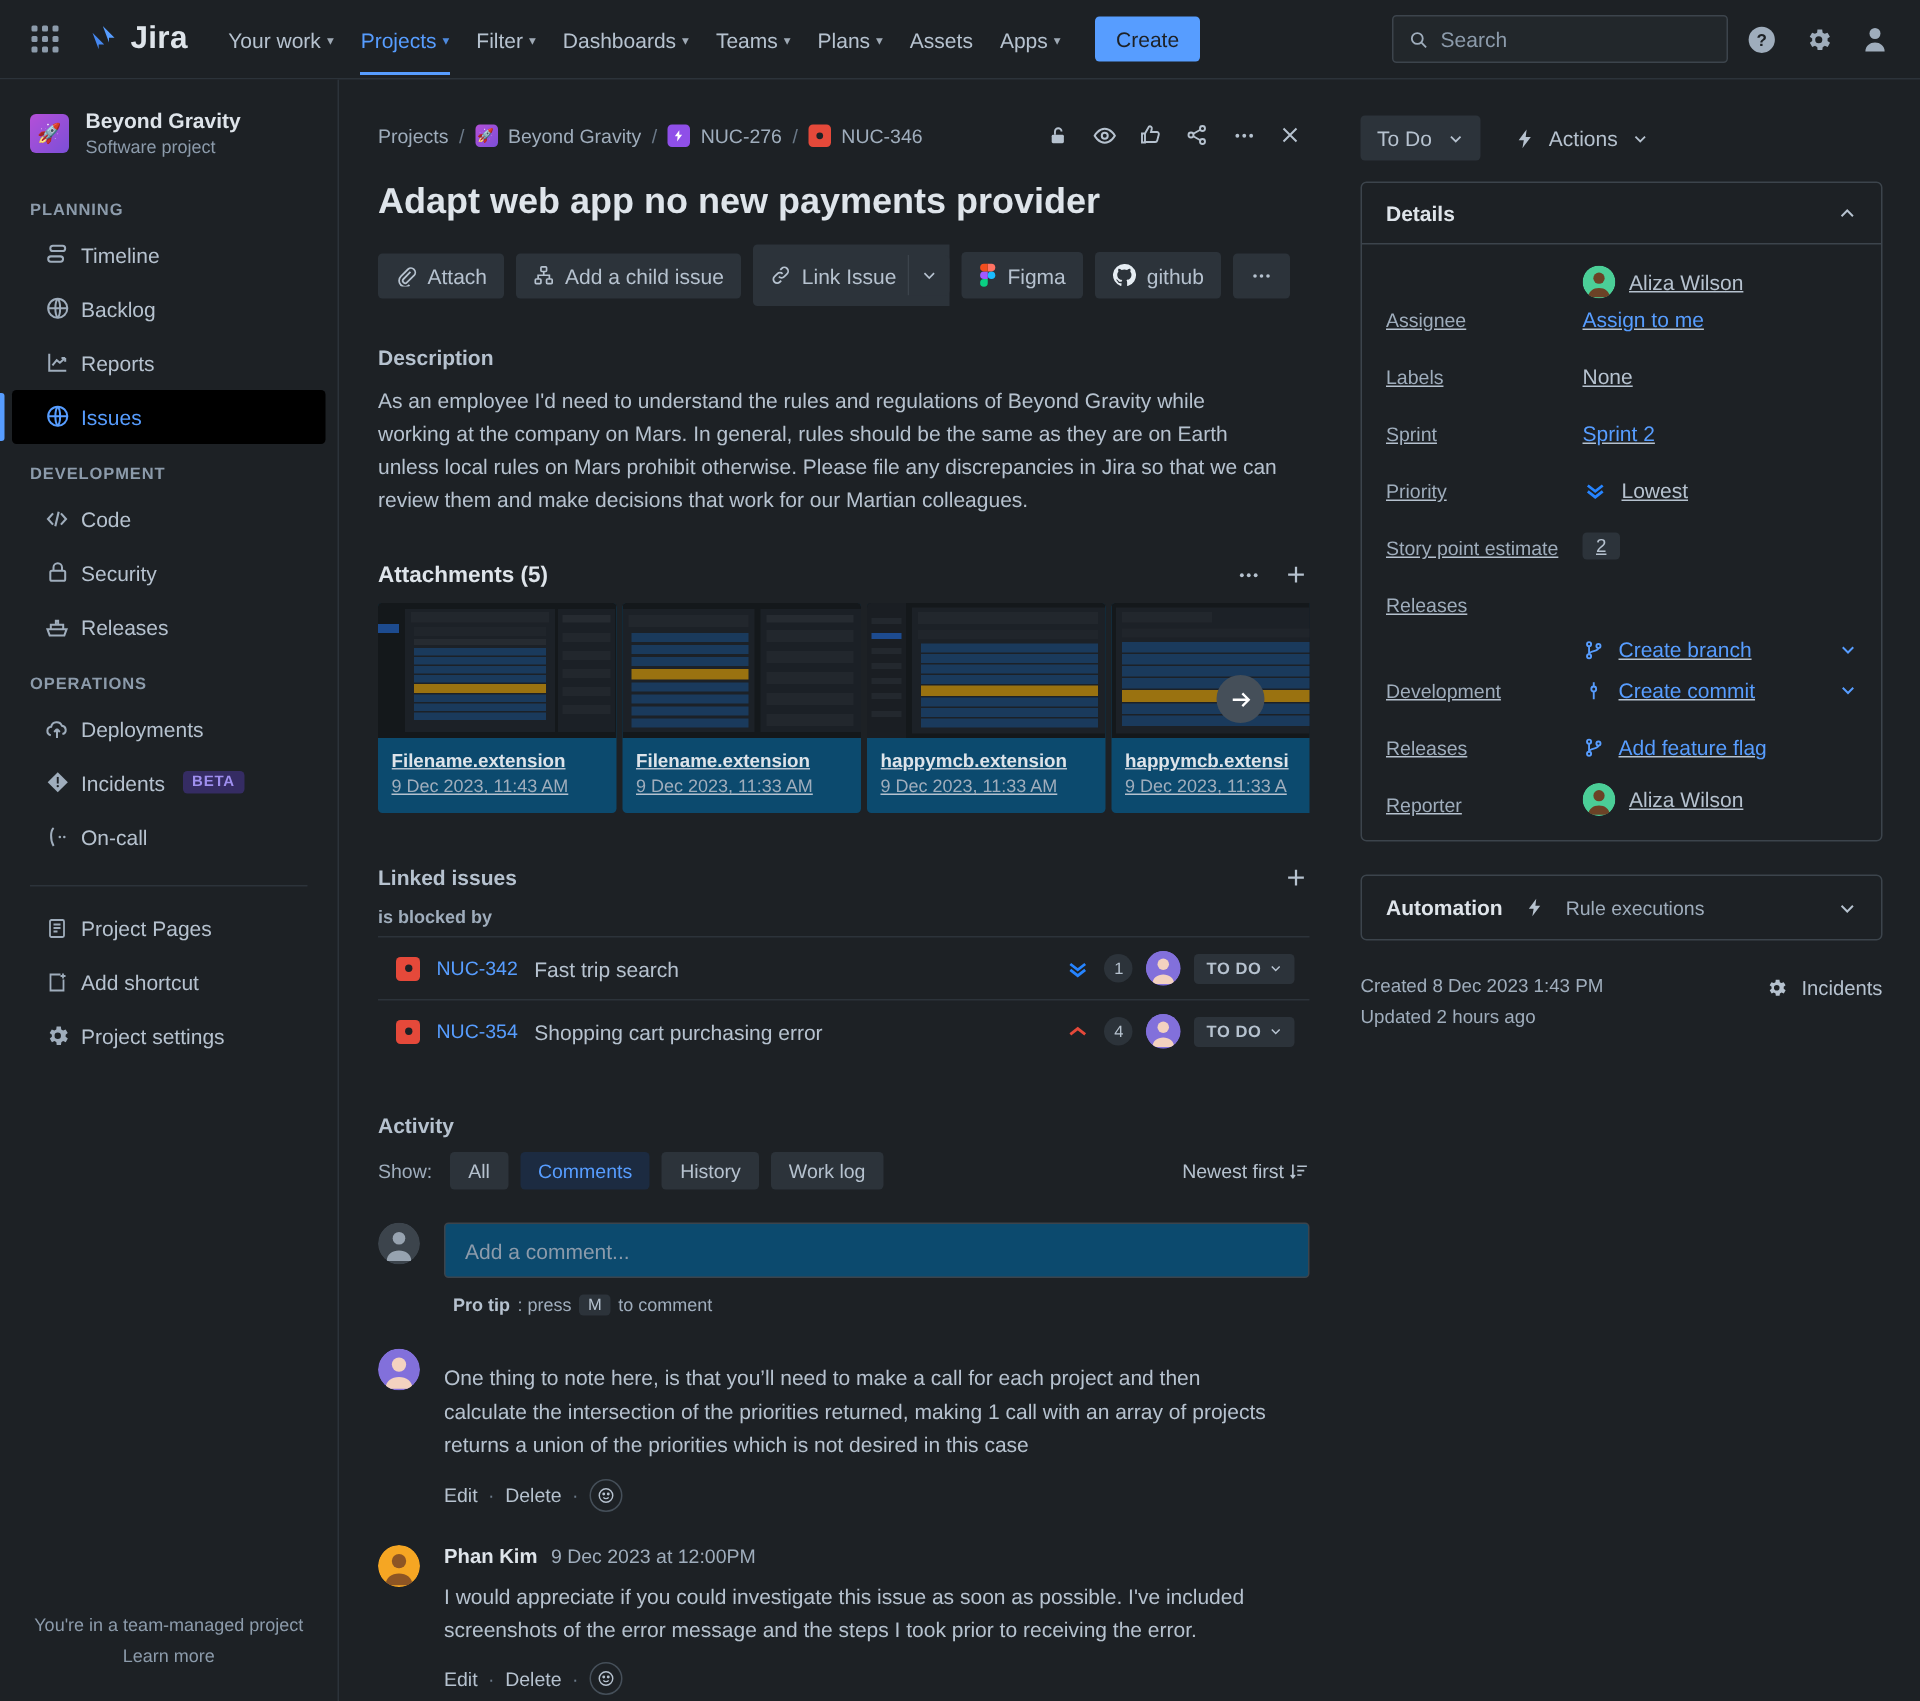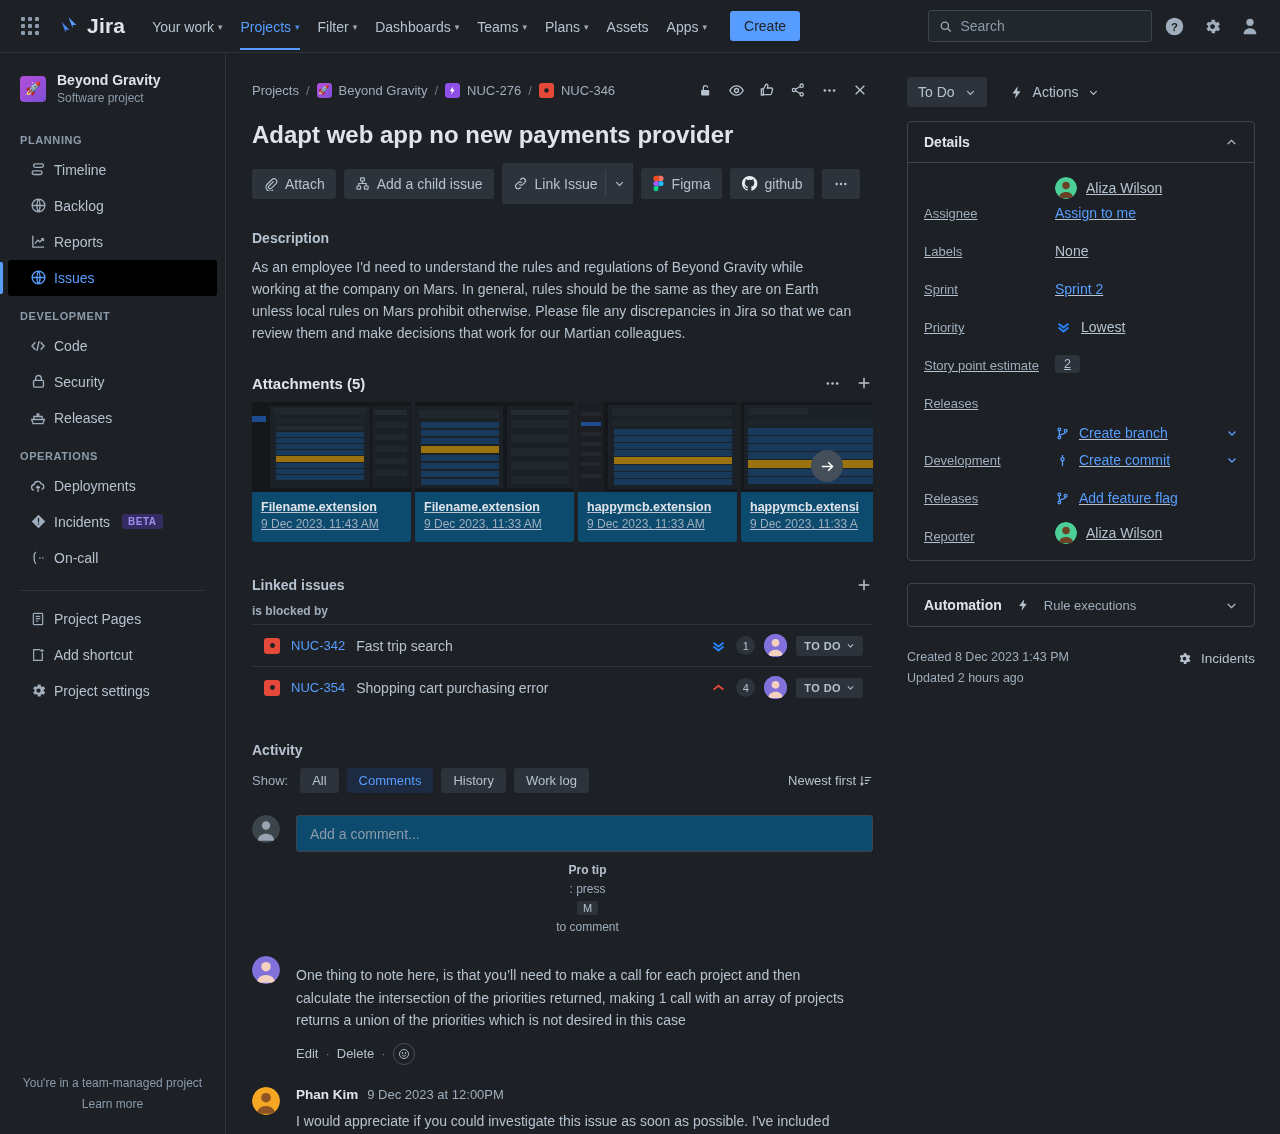--- a/index.html
+++ b/index.html
@@ -150,21 +150,21 @@
   .act-bar { display:flex; align-items:center; gap:8px; font-size:13px;}
   .act-bar .lbl { color:#9fadbc; margin-right:4px;}
   .chip { background:#2c333a; color:#b6c2cf; font-size:13px; padding:5px 12px; border-radius:3px; cursor:pointer;}
   .chip.on { background:#1c2b41; color:#579dff; }
   .sort { margin-left:auto; font-size:13px; color:#b6c2cf; display:flex; align-items:center; gap:3px; cursor:pointer;}
   .comment-box-row { display:flex; gap:16px; margin-top:22px; align-items:flex-start;}
   .comment-input {
     flex:1; background:#0c4a6e; border:1px solid #3c444c; border-radius:3px;
     padding:11px 13px; font-size:14px; color:#8c9bab; cursor:text; height:37px; display:flex; align-items:center;
   }
-  .protip { font-size:12px; color:#9fadbc; margin:11px 0 0 50px; display:flex; align-items:center; gap:5px;flex-direction:column;}
+  .protip { font-size:12px; color:#9fadbc; margin:11px 0 0 50px; display:flex; align-items:center; gap:5px;}
   .protip b { color:#b6c2cf;}
   .kbd { background:#2c333a; border-radius:3px; padding:1px 6px; font-size:11px; color:#b6c2cf;}
   .cmt { display:flex; gap:16px; margin-top:22px; }
   .cmt-body { flex:1; min-width:0;}
   .cmt-head { display:flex; align-items:baseline; gap:9px; }
   .cmt-author { font-size:13.5px; font-weight:700; color:#dee4ea;}
   .cmt-time { font-size:13px; color:#9fadbc;}
   .cmt-text { font-size:14px; line-height:1.6; color:#b6c2cf; margin-top:8px; max-width:560px;}
   .cmt-actions { display:flex; align-items:center; gap:7px; margin-top:11px; font-size:13px; color:#b6c2cf;}
   .cmt-actions span.lnk { cursor:pointer; }

